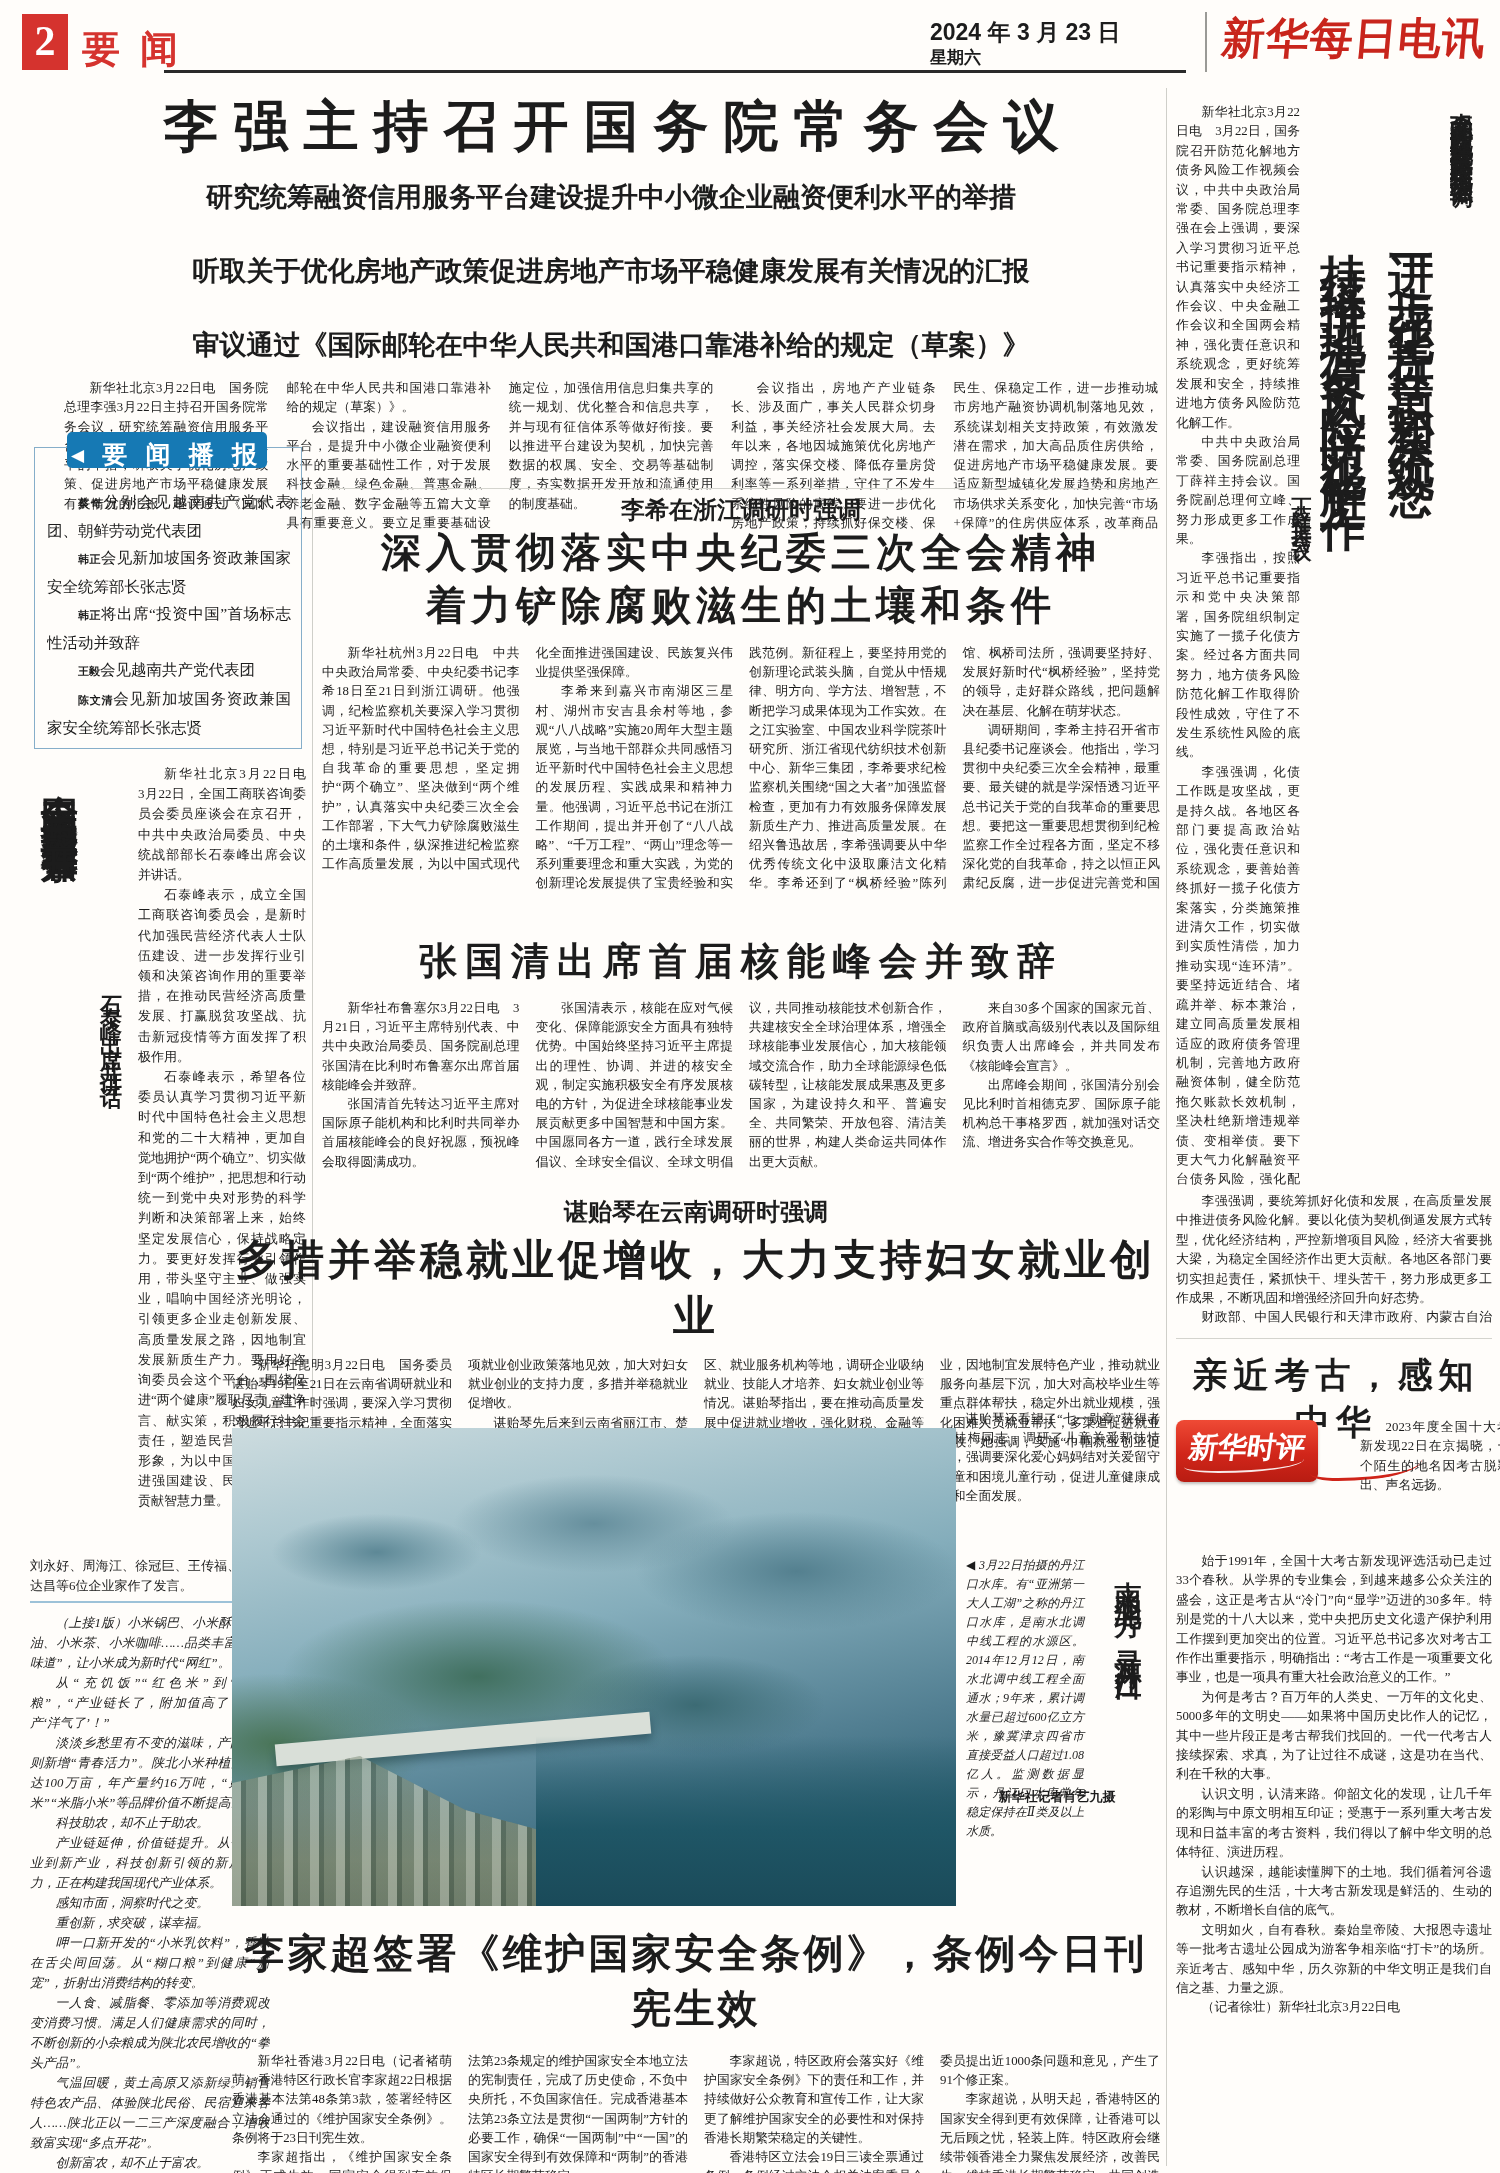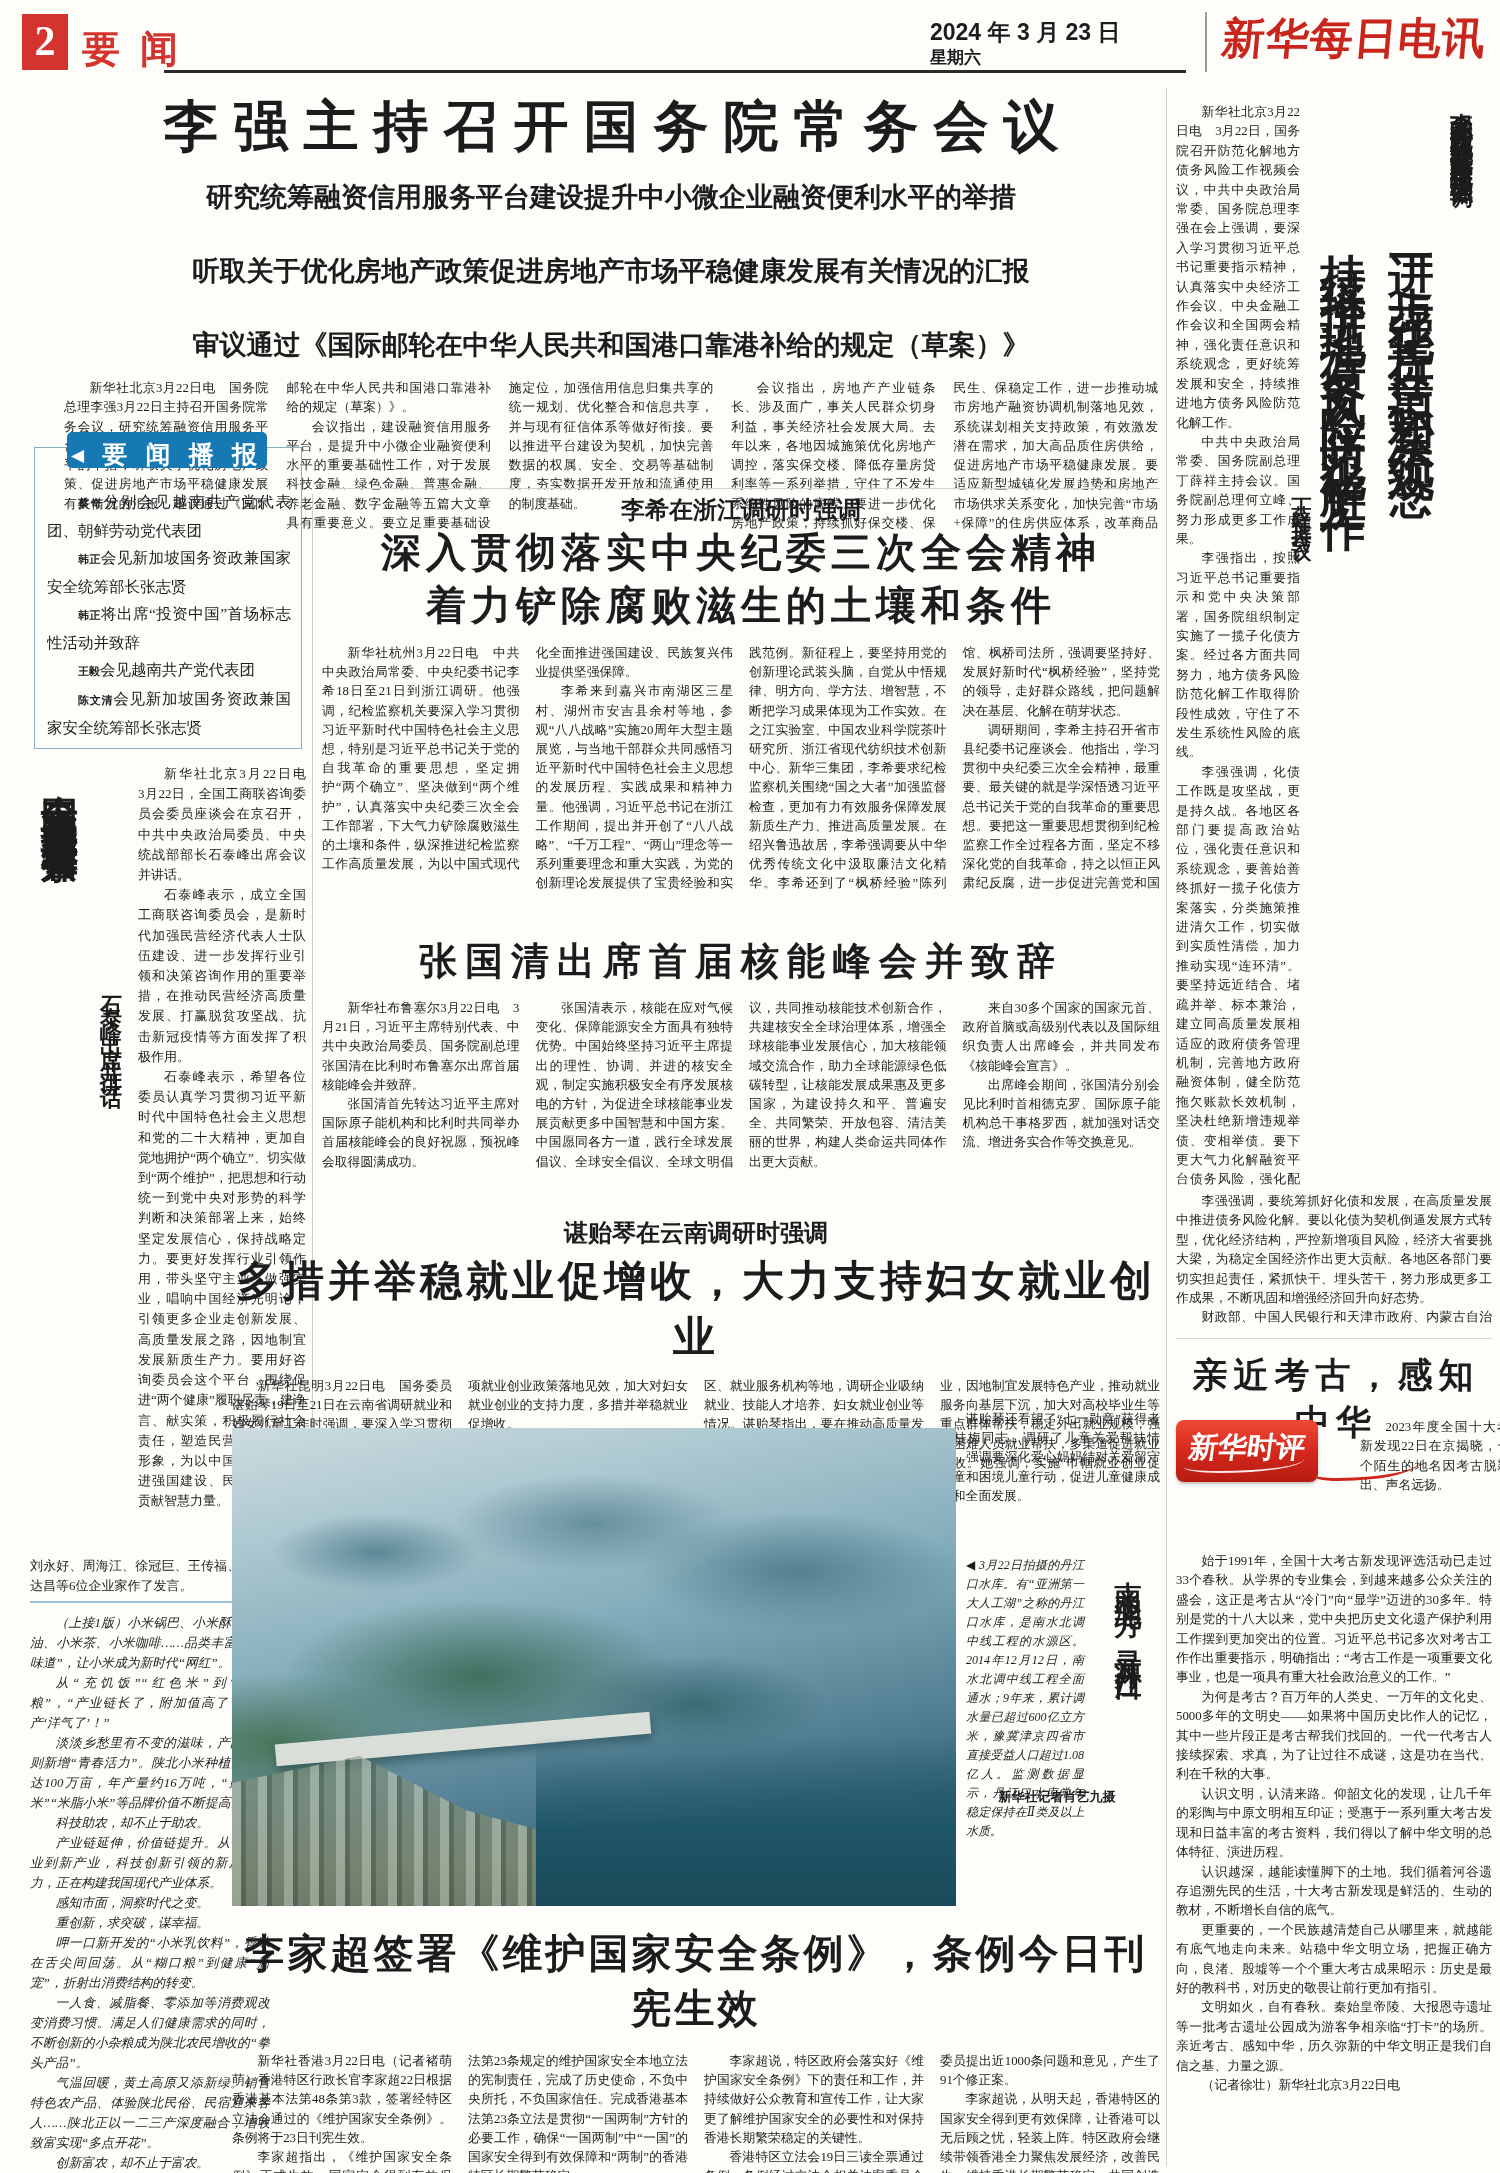--- a/index.html
+++ b/index.html
@@ -51,21 +51,21 @@
   
   #lixi{left:322px;top:494px;width:838px;}
   #lixi-kicker{font-size:24px;font-weight:bold;}
   .big-line{font-size:40px;font-weight:900;letter-spacing:5px;line-height:53px;}
   #lixi-body{margin-top:12px;height:266px;column-count:4;column-gap:16px;font-size:12.8px;line-height:19.2px;}
   
   #zgq{left:322px;top:936px;width:838px;}
   #zgq-headline{font-size:38px;font-weight:900;letter-spacing:8px;}
   #zgq-body{margin-top:12px;height:178px;column-count:4;column-gap:16px;font-size:12.8px;line-height:19.2px;}
   
-  #cyq{left:232px;top:1196px;width:928px;margin-top:21px;}
+  #cyq{left:232px;top:1196px;width:928px;}
   #cyq-kicker{font-size:24px;font-weight:bold;}
   #cyq-headline{font-size:42px;font-weight:900;letter-spacing:4px;margin-top:4px;}
   #cyq-body{margin-top:12px;height:112px;column-count:4;column-gap:16px;font-size:12.8px;line-height:19.2px;}
   #cyq-tail{left:940px;top:1410px;width:220px;height:140px;font-size:12.8px;line-height:19.2px;}
   
   #photo{left:232px;top:1428px;width:724px;height:478px;overflow:hidden;
     background:
       radial-gradient(ellipse 150px 55px at 20% 26%, #5d8896 0%, rgba(93,136,150,0) 70%),
       radial-gradient(ellipse 200px 70px at 50% 20%, #668f9d 0%, rgba(102,143,157,0) 70%),
       radial-gradient(ellipse 230px 85px at 78% 30%, #54808f 0%, rgba(84,128,143,0) 70%),
@@ -266,18 +266,17 @@
   </div>
   <div class="abs" id="badge-swoosh"></div>
   <div class="abs just" id="comm-lead">
       <p>2023年度全国十大考古新发现22日在京揭晓，一个个陌生的地名因考古脱颖而出、声名远扬。</p>
     </div>
   <div class="abs just" id="comm-body">
       <p>始于1991年，全国十大考古新发现评选活动已走过33个春秋。从学界的专业集会，到越来越多公众关注的盛会，这正是考古从“冷门”向“显学”迈进的30多年。特别是党的十八大以来，党中央把历史文化遗产保护利用工作摆到更加突出的位置。习近平总书记多次对考古工作作出重要指示，明确指出：“考古工作是一项重要文化事业，也是一项具有重大社会政治意义的工作。”</p>
       <p>为何是考古？百万年的人类史、一万年的文化史、5000多年的文明史——如果将中国历史比作人的记忆，其中一些片段正是考古帮我们找回的。一代一代考古人接续探索、求真，为了让过往不成谜，这是功在当代、利在千秋的大事。</p>
       <p>认识文明，认清来路。仰韶文化的发现，让几千年的彩陶与中原文明相互印证；受惠于一系列重大考古发现和日益丰富的考古资料，我们得以了解中华文明的总体特征、演进历程。</p>
       <p>认识越深，越能读懂脚下的土地。我们循着河谷遗存追溯先民的生活，十大考古新发现是鲜活的、生动的教材，不断增长自信的底气。</p>
-      <p>更重要的，一个民族越清楚自己从哪里来，就越能有底气地走向未来。站稳中华文明立场，把握正确方向，良渚、殷墟等一个个重大考古成果昭示：历史是最好的教科书，对历史的敬畏让前行更加有指引。</p>
       <p>文明如火，自有春秋。秦始皇帝陵、大报恩寺遗址等一批考古遗址公园成为游客争相亲临“打卡”的场所。亲近考古、感知中华，历久弥新的中华文明正是我们自信之基、力量之源。</p>
       <p>（记者徐壮）新华社北京3月22日电</p>
     </div>
 
 </div>
 
 </body></html>

